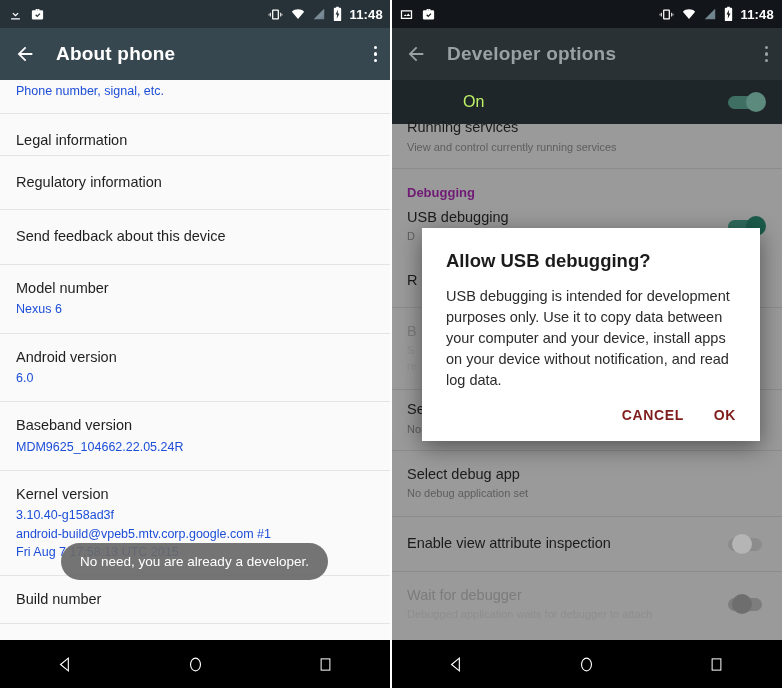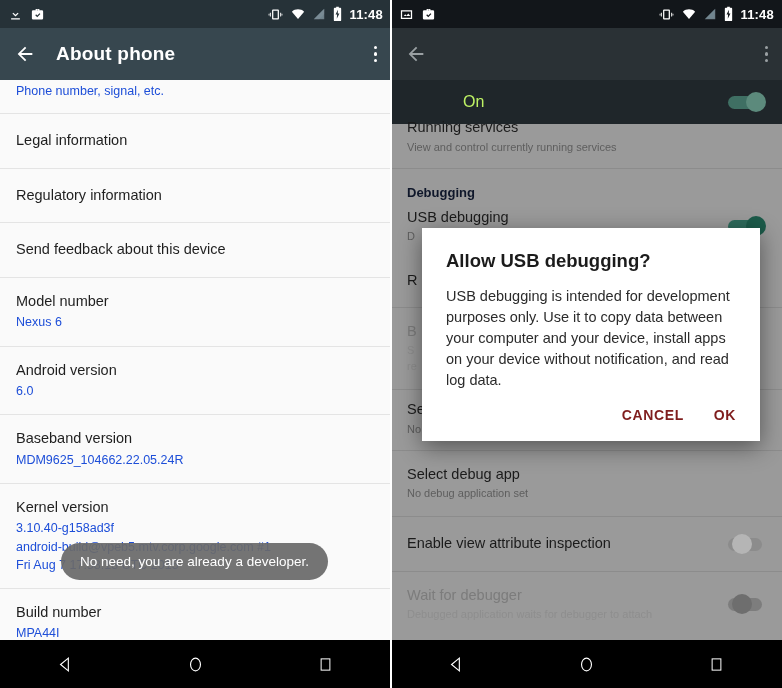--- a/index.html
+++ b/index.html
@@ -92,21 +92,21 @@
   .rrow {
     padding:12px 16px;
     border-bottom:1px solid rgba(0,0,0,.09);
     display:flex; align-items:center;
   }
   .rrow .txt { flex:1; }
   .rrow .t { font-size:14.5px; color:#1b1b1b; line-height:1.35; }
   .rrow .s { font-size:11px; color:#5e5e5e; line-height:1.45; margin-top:2px; }
   .rrow.dim .t { color:#7c7c7c; }
   .rrow.dim .s { color:#8e8e8e; }
-  .rrow .sect { font-size:13px; color:#0f172a; font-weight:bold; }
+  .rrow .sect { font-size:13px; color:#701a75; font-weight:bold; }
   .rrow.nodiv { border-bottom:none; }
   .rrow.clip-top .t { margin-top:-10px; }
 
   
   .dialog {
     position:absolute;
     left:31px; top:228px;
     width:338px;
     background:#fff;
     box-shadow:0 6px 22px rgba(0,0,0,.45);
@@ -181,21 +181,21 @@
           <i></i>
         </span>
     </div>
 
     <div class="scroll">
 
       <div class="row clipped-top">
         <div class="s">Phone number, signal, etc.</div>
       </div>
 
-      <div class="row" style="padding-top:17px;padding-bottom:17px">
+      <div class="row" style="padding-top:17px;padding-bottom:4px">
         <div class="t">Legal information</div>
       </div>
 
       <div class="row" style="padding-top:17px;padding-bottom:17px">
         <div class="t">Regulatory information</div>
       </div>
 
       <div class="row" style="padding-top:17px;padding-bottom:17px">
         <div class="t">Send feedback about this device</div>
       </div>
@@ -217,21 +217,20 @@
 
       <div class="row tall">
         <div class="t">Kernel version</div>
         <div class="s" style="white-space:pre-line">3.10.40-g158ad3f
 android-build@vpeb5.mtv.corp.google.com #1
 Fri Aug 7 17:58:13 UTC 2015</div>
       </div>
 
       <div class="row tall">
         <div class="t">Build number</div>
-        <div class="s">MPA44I</div>
       </div>
 
     </div>
 
     <div class="toast">No need, you are already a developer.</div>
 
     <div class="navbar">
       <span class="nav-btn">
         <svg width="17" height="17" viewBox="0 0 24 24">
             <path fill="none" stroke="#fff" stroke-width="1.6" d="M16 3L5 12l11 9z"></path>
@@ -277,20 +276,21 @@
             <path fill="#12161a" d="M7.7 5.5L4 12.8h2.4L5.9 19l4-7.6H7.4l.3-5.9z"></path>
           </svg>
         <span class="sb-time">11:48</span>
       </div>
     </div>
 
     <div class="appbar">
       <svg class="back-arrow" viewBox="0 0 24 24">
           <path fill="#9aa0a3" d="M20 11H7.8l5.6-5.6L12 4l-8 8 8 8 1.4-1.4L7.8 13H20z"></path>
         </svg>
+      <span class="title">Developer options</span>
       <span class="overflow-dots">
           <i></i>
           <i></i>
           <i></i>
         </span>
     </div>
 
     <div class="scroll">
 
       <div class="r-onbar">

